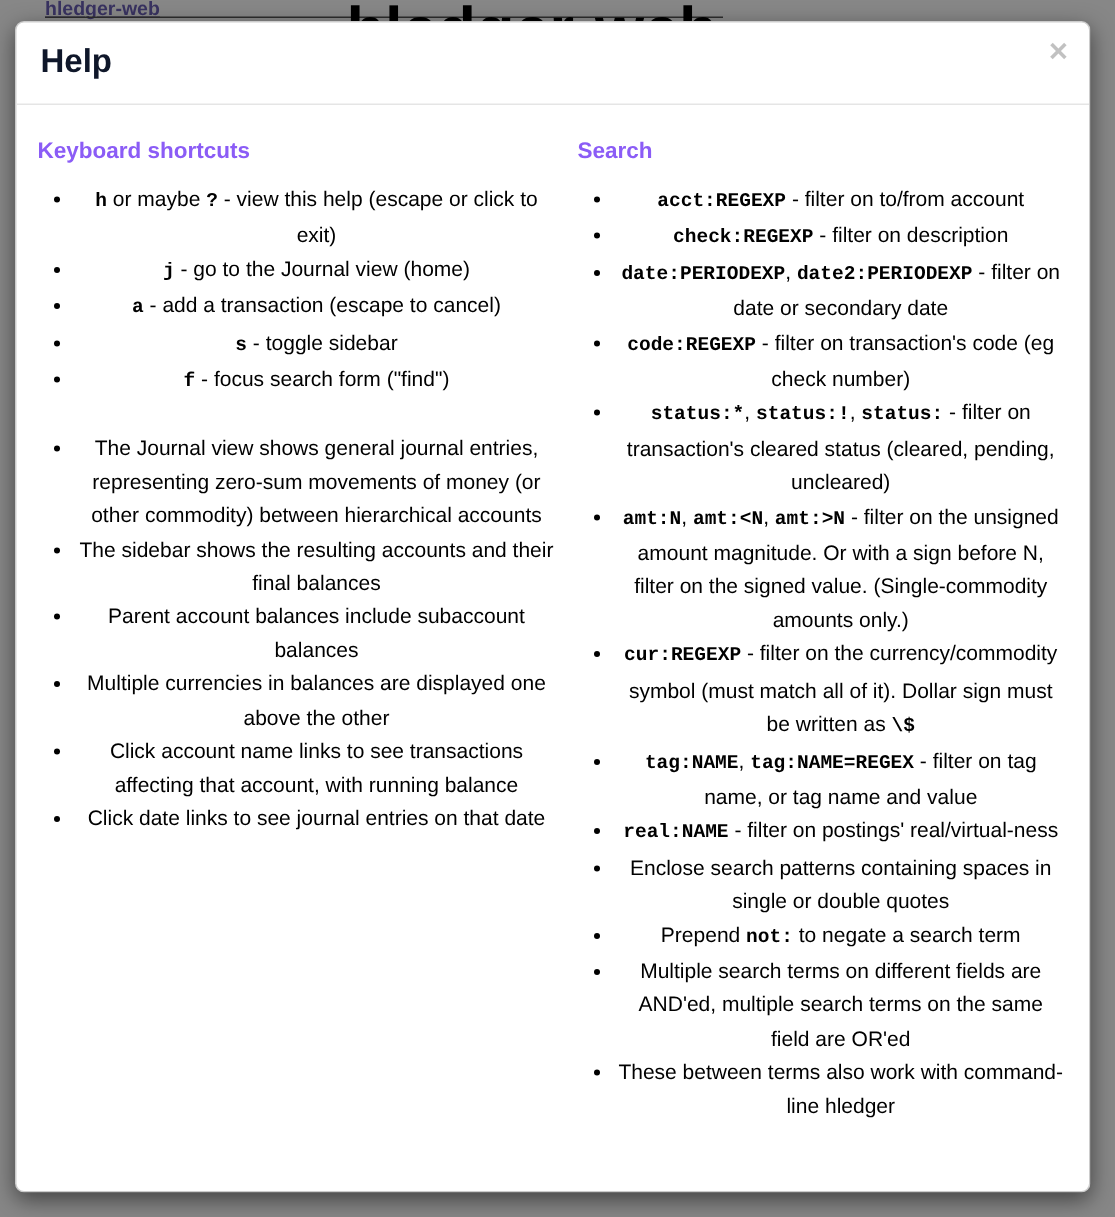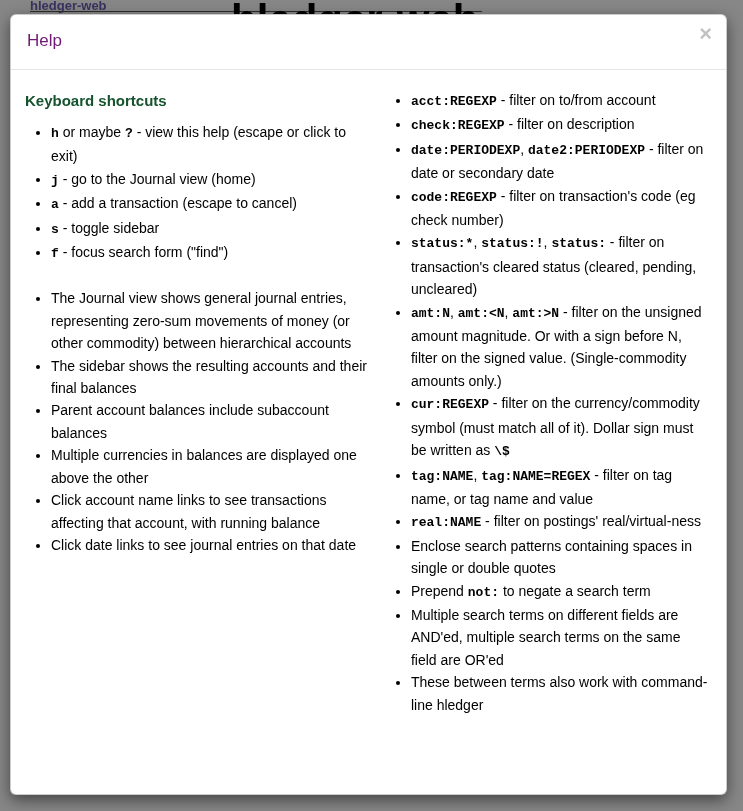--- a/index.html
+++ b/index.html
@@ -47,49 +47,50 @@
     box-shadow: 0 5px 15px rgba(0,0,0,0.5);
     z-index: 20;
     overflow: hidden;
   }
   .modal-header {
     padding: 12px 16px 14px 16px;
     border-bottom: 1px solid #e5e5e5;
     position: relative;
   }
   .modal-title {
-    font-size: 17px; font-weight: 400; line-height: 28px; color: #701a75;
+    font-size: 22px; font-weight: 700; line-height: 28px; color: #0f172a;
   }
   .close-btn {
     position: absolute; top: 8px; right: 14px;
     background: none; border: none; cursor: pointer;
     font-size: 22px; font-weight: bold; line-height: 22px;
     color: #000; opacity: 0.24;
     font-family: "Liberation Sans", sans-serif;
   }
   .modal-body {
     padding: 8px 16px 16px 14px;
     display: flex;
   }
   .col-left  { width: 347px; margin-right: 14px; }
   .col-right { width: 326px; }
 
   .sec-heading {
     font-size: 15px; font-weight: bold; line-height: 18px;
-    margin-top: 14px; color: #14532d;
+    margin-top: 14px; color: #8b5cf6;
   }
   ul.help-list {
     margin: 11px 0 22px 0;
     padding-left: 26px;
     list-style: disc outside;
   }
   ul.help-list li {
     font-size: 14px;
     line-height: 22.4px;
     color: #000;
+    text-align: center;
   }
   .code {
     font-family: "Liberation Mono", "DejaVu Sans Mono", monospace;
     font-weight: bold;
     font-size: 13px;
     color: #000;
   }
 </style>
 </head>
 <body>
@@ -120,20 +121,21 @@
       <ul class="help-list">
           <li>The Journal view shows general journal entries, representing zero-sum movements of money (or other commodity) between hierarchical accounts</li>
           <li>The sidebar shows the resulting accounts and their final balances</li>
           <li>Parent account balances include subaccount balances</li>
           <li>Multiple currencies in balances are displayed one above the other</li>
           <li>Click account name links to see transactions affecting that account, with running balance</li>
           <li>Click date links to see journal entries on that date</li>
         </ul>
     </div>
     <div class="col-right">
+      <div class="sec-heading">Search</div>
       <ul class="help-list">
           <li><span class="code">acct:REGEXP</span> - filter on to/from account</li>
           <li><span class="code">check:REGEXP</span> - filter on description</li>
           <li><span class="code">date:PERIODEXP</span>, <span class="code">date2:PERIODEXP</span> - filter on date or secondary date</li>
           <li><span class="code">code:REGEXP</span> - filter on transaction's code (eg check number)</li>
           <li><span class="code">status:*</span>, <span class="code">status:!</span>, <span class="code">status:</span> - filter on transaction's cleared status (cleared, pending, uncleared)</li>
           <li><span class="code">amt:N</span>, <span class="code">amt:&lt;N</span>, <span class="code">amt:&gt;N</span> - filter on the unsigned amount magnitude. Or with a sign before N, filter on the signed value. (Single-commodity amounts only.)</li>
           <li><span class="code">cur:REGEXP</span> - filter on the currency/commodity symbol (must match all of it). Dollar sign must be written as <span class="code">\$</span></li>
           <li><span class="code">tag:NAME</span>, <span class="code">tag:NAME=REGEX</span> - filter on tag name, or tag name and value</li>
           <li><span class="code">real:NAME</span> - filter on postings' real/virtual-ness</li>

